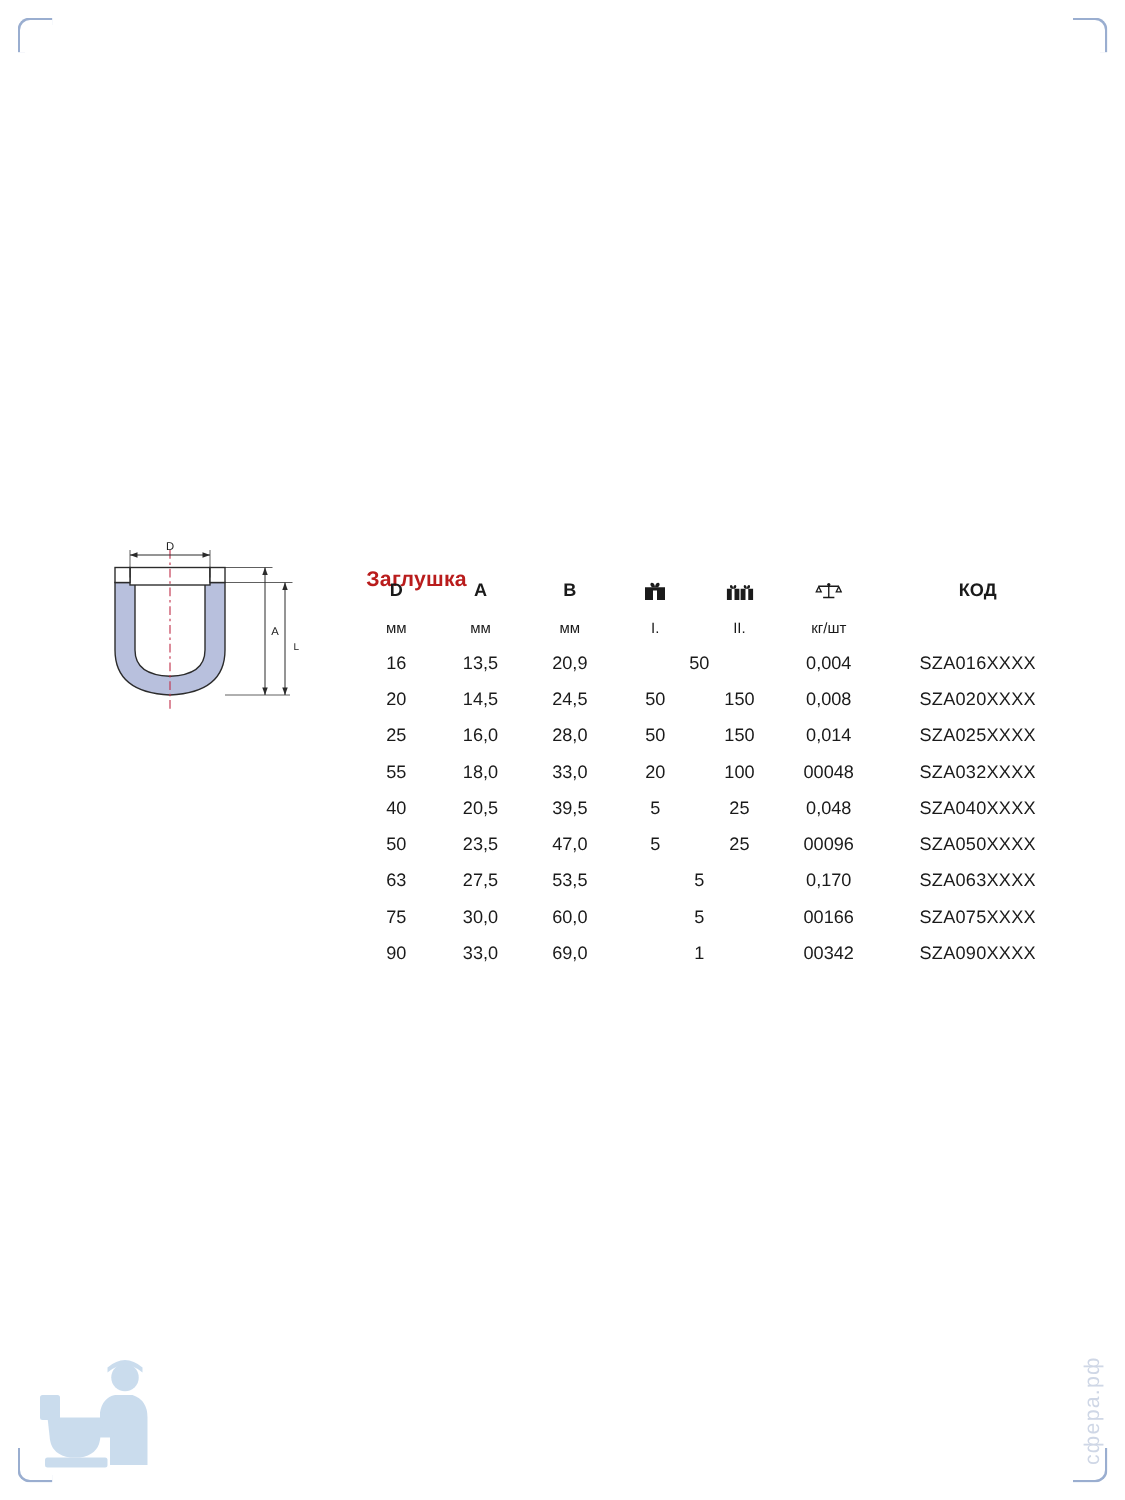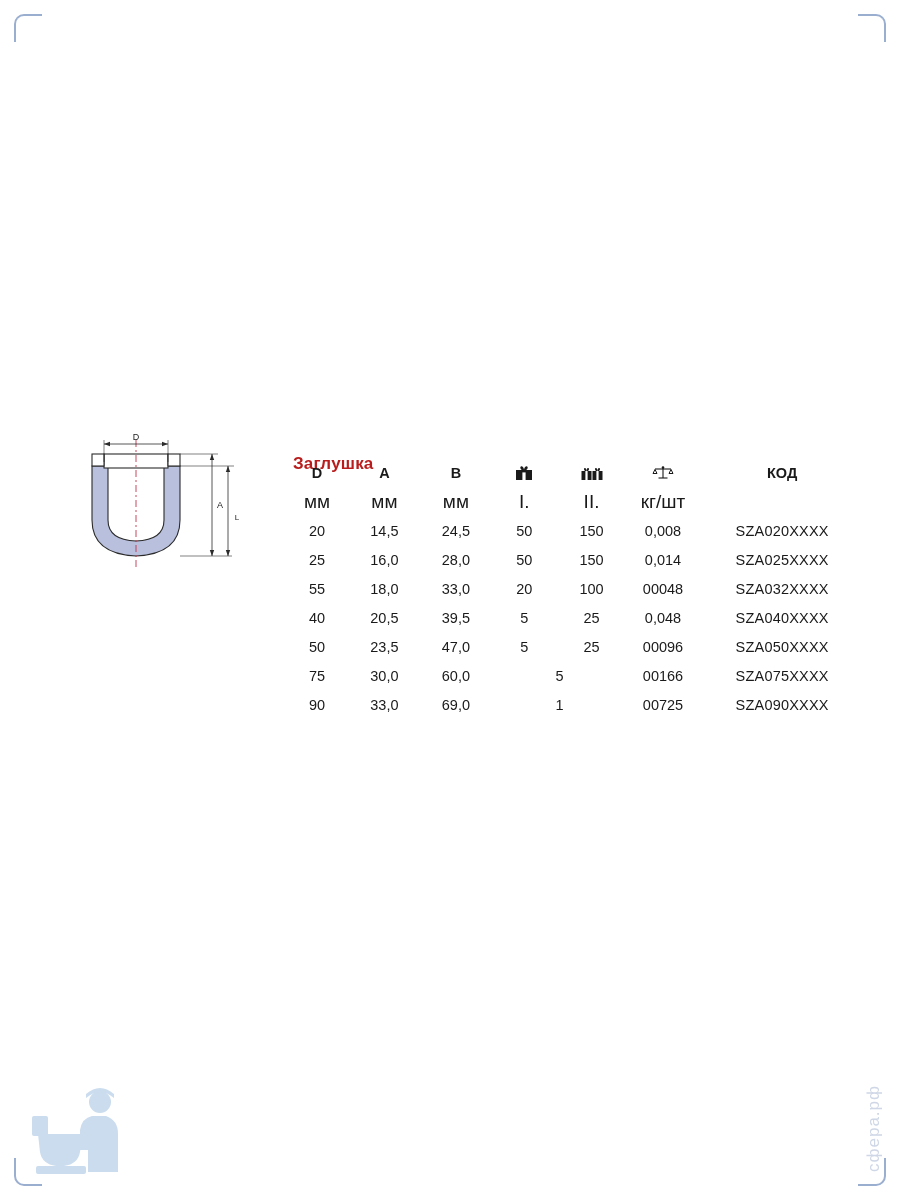--- a/index.html
+++ b/index.html
@@ -84,21 +84,21 @@
     font-size: 14.5px;
   }
   .col-d    { width: 62px; }
   .col-a    { width: 68px; }
   .col-b    { width: 70px; }
   .col-i    { width: 62px; }
   .col-ii   { width: 68px; }
   .col-kg   { width: 70px; }
   .col-code { width: 160px; }
 
-  .unit-row td { font-weight: bold; font-size: 19px; height: 30px; }
+  .unit-row td { font-weight: bold; font-size: 12px; height: 30px; }
   .code-cell { text-align: center; letter-spacing: 0.2px; }
   .span2 { text-align: center; }
 
   .icon-cell svg { display: block; margin: 0 auto; }
 
   
   .wm-logo {
     position: absolute;
     left: 20px;
     bottom: 18px;
@@ -218,20 +218,28 @@
           <td>мм</td>
           <td>мм</td>
           <td>I.</td>
           <td>II.</td>
           <td>кг/шт</td>
           <td></td>
         </tr>
       </thead>
       <tbody>
           <tr>
+            <td>16</td>
+            <td>13,5</td>
+            <td>20,9</td>
+            <td colspan="2" class="span2">50</td>
+            <td>0,004</td>
+            <td class=" code-cell">SZA016XXXX</td>
+          </tr>
+          <tr>
             <td>20</td>
             <td>14,5</td>
             <td>24,5</td>
             <td>50</td>
             <td>150</td>
             <td>0,008</td>
             <td class=" code-cell">SZA020XXXX</td>
           </tr>
           <tr>
             <td>25</td>
@@ -263,33 +271,41 @@
           <tr>
             <td>50</td>
             <td>23,5</td>
             <td>47,0</td>
             <td>5</td>
             <td>25</td>
             <td>00096</td>
             <td class=" code-cell">SZA050XXXX</td>
           </tr>
           <tr>
+            <td>63</td>
+            <td>27,5</td>
+            <td>53,5</td>
+            <td colspan="2" class="span2">5</td>
+            <td>0,170</td>
+            <td class=" code-cell">SZA063XXXX</td>
+          </tr>
+          <tr>
             <td>75</td>
             <td>30,0</td>
             <td>60,0</td>
             <td colspan="2" class="span2">5</td>
             <td>00166</td>
             <td class=" code-cell">SZA075XXXX</td>
           </tr>
           <tr>
             <td>90</td>
             <td>33,0</td>
             <td>69,0</td>
             <td colspan="2" class="span2">1</td>
-            <td>00725</td>
+            <td>00342</td>
             <td class=" code-cell">SZA090XXXX</td>
           </tr>
         </tbody>
     </table>
   </div>
 
   <div class="wm-logo">
     <svg width="120" height="110" viewBox="0 0 120 110" xmlns="http://www.w3.org/2000/svg">
       <g fill="#9fc0e0">
 

